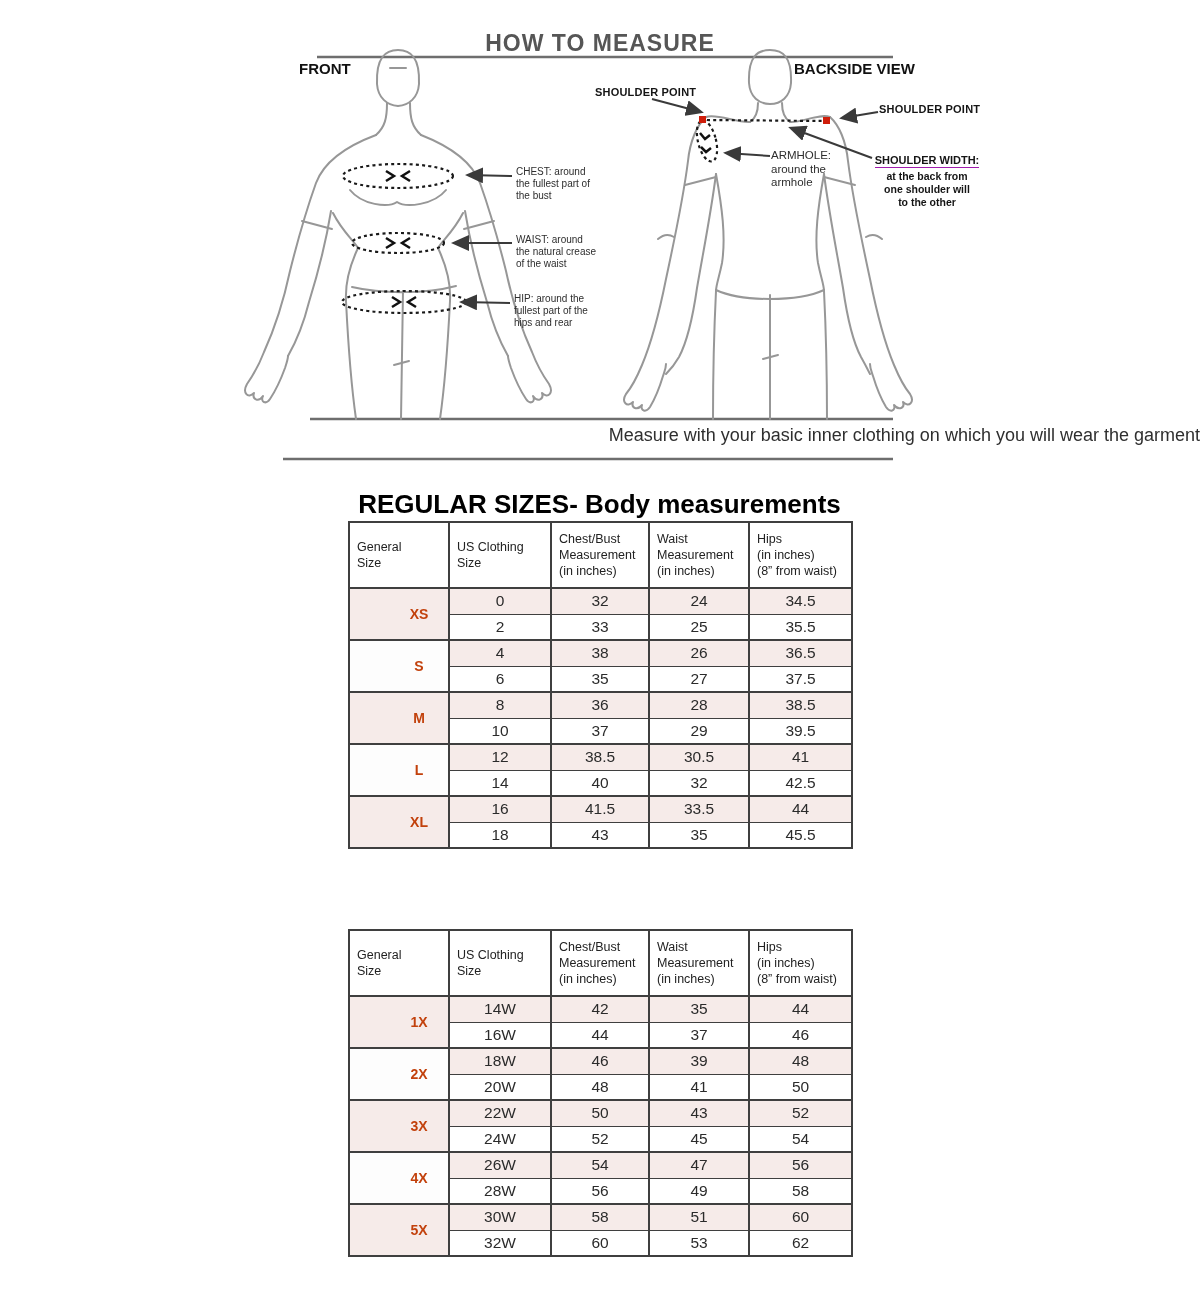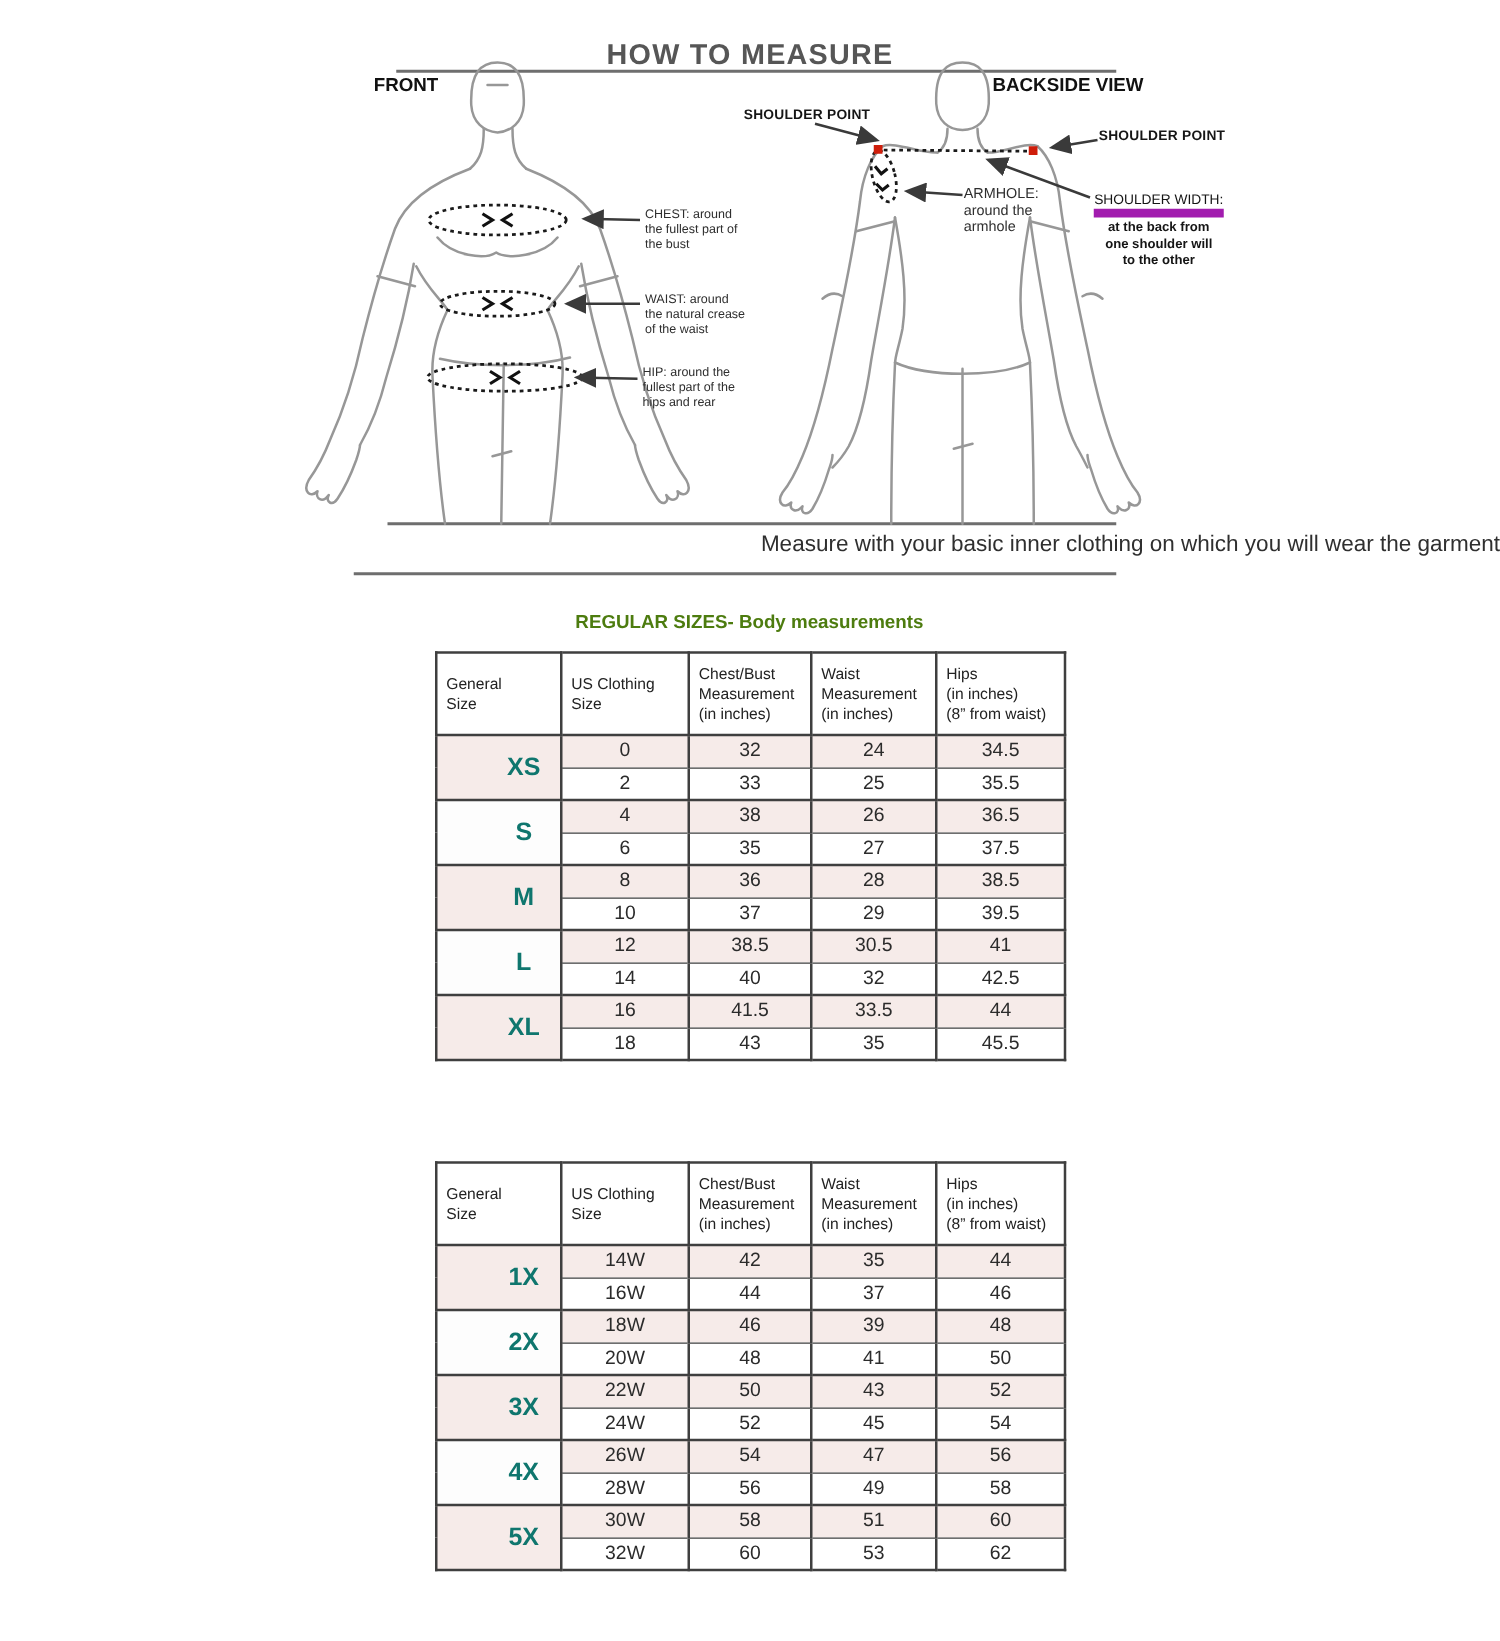--- a/index.html
+++ b/index.html
@@ -8,33 +8,33 @@
   .abs{position:absolute;}
   svg{position:absolute;left:0;top:0;}
 
   
   .diagram-title{top:30px;left:0;right:0;text-align:center;font-size:23px;font-weight:700;
                  color:#565656;letter-spacing:1px;}
   .view-label{font-size:15px;font-weight:700;color:#111;}
   .small-bold{font-size:11px;font-weight:700;color:#151515;letter-spacing:.2px;}
   .note{font-size:10px;color:#2e2e2e;line-height:1.18;white-space:pre-line;}
   .sw-block{width:122px;text-align:center;}
-  .sw-label{display:inline-block;font-size:11px;font-weight:400;color:#151515;
-            border-bottom:7px solid #a21caf;padding-bottom:1px;}
+  .sw-label{display:inline-block;font-size:11px;font-weight:700;color:#151515;
+            border-bottom:1px solid #a21caf;padding-bottom:1px;}
   .sw-note{font-size:10.5px;font-weight:700;color:#151515;line-height:1.22;white-space:pre-line;margin-top:2px;}
   .measure-note{top:425px;left:0;right:0;text-align:right;font-size:18px;color:#2f2f2f;}
 
   
-  .tbl-title{width:503px;text-align:center;font-size:15px;font-weight:700;color:#4d7c0f;}
+  .tbl-title{width:503px;text-align:center;font-size:26px;font-weight:700;color:#000000;}
   table{border-collapse:collapse;table-layout:fixed;width:503px;background:#fff;}
   th,td{border:2px solid #3f3f3f;}
   th{font-size:12.5px;font-weight:400;color:#222;text-align:left;vertical-align:middle;
      padding:4px 7px;white-space:pre-line;line-height:1.3;height:56px;background:#fff;}
   td{font-size:15.5px;color:#2b2b2b;text-align:center;vertical-align:middle;height:24.5px;padding:0;}
-  td.gensize{font-size:20px;font-weight:700;color:#0f766e;padding-left:40px;}
+  td.gensize{font-size:14px;font-weight:700;color:#c2410c;padding-left:40px;}
   tr.row-pink td{background:#f6ebe9;}
   tr.row-white td{background:#ffffff;}
   tr.row-white td{border-top-width:1px;}
   tr.row-pink td{border-bottom-width:1px;}
   td.gensize{border-top-width:2px !important;border-bottom-width:2px !important;}
   td.gensize.cell-pink{background:#f6ebe9 !important;}
   td.gensize.cell-white{background:#fdfdfd !important;}
 </style>
 </head>
 <body>

